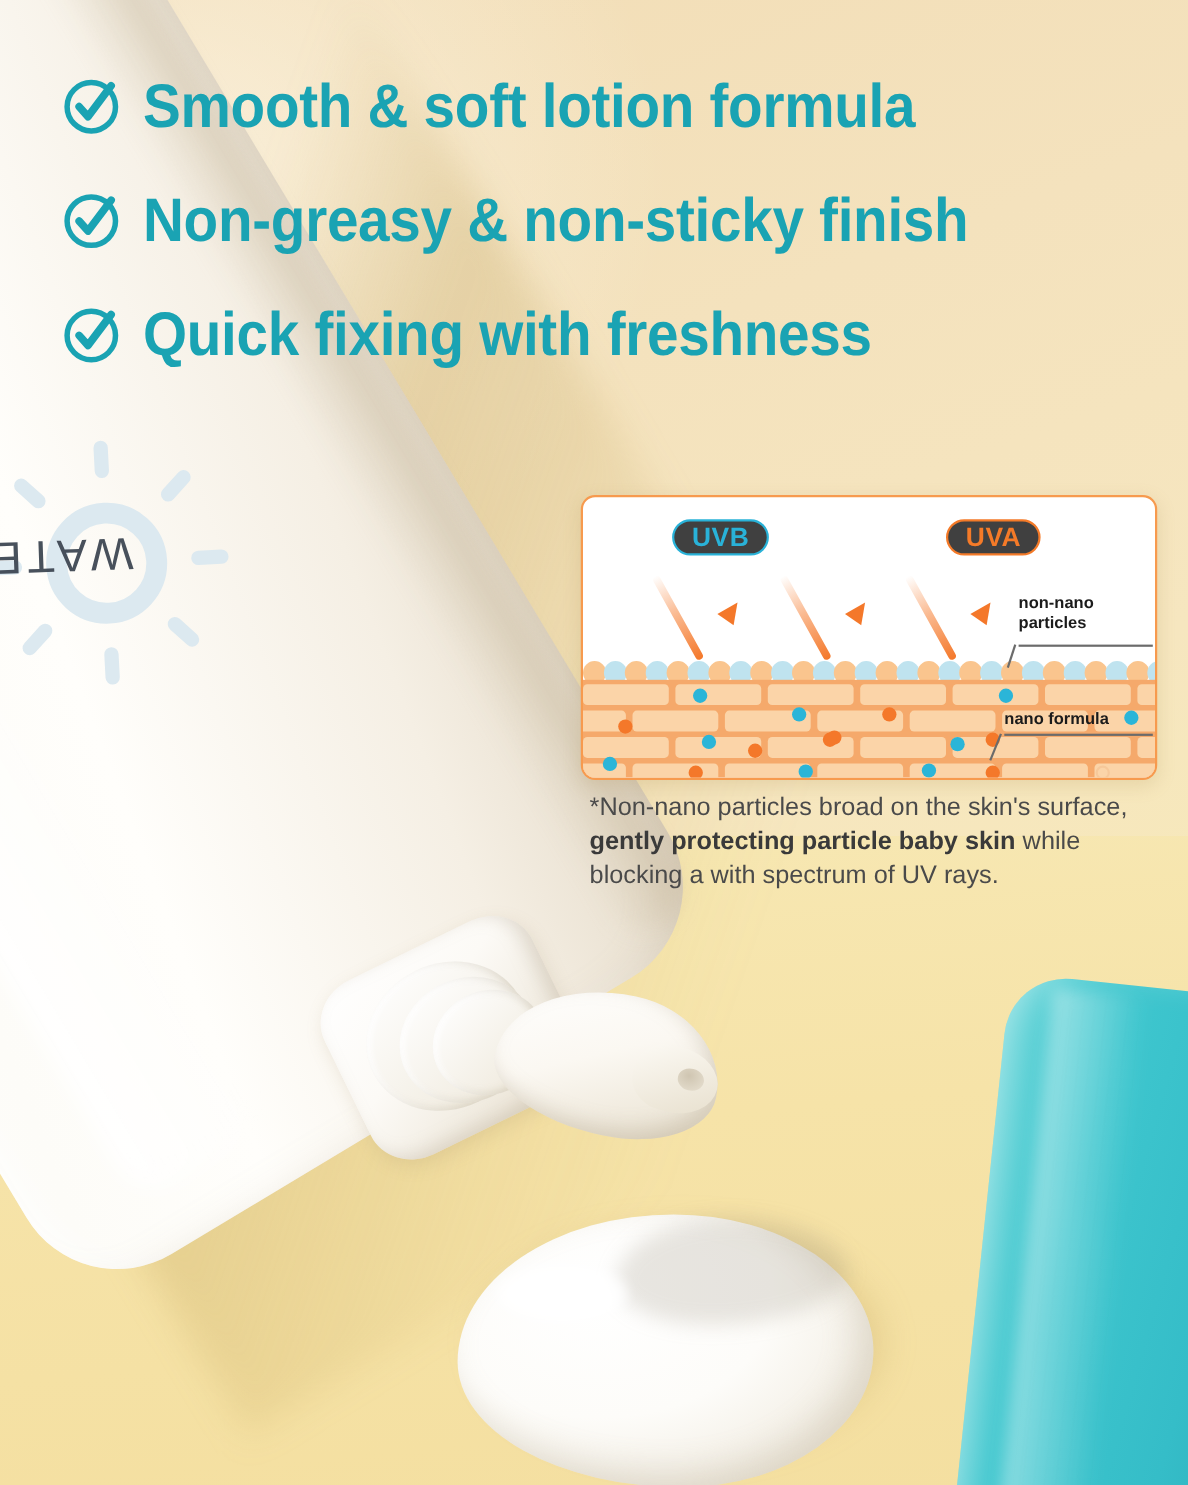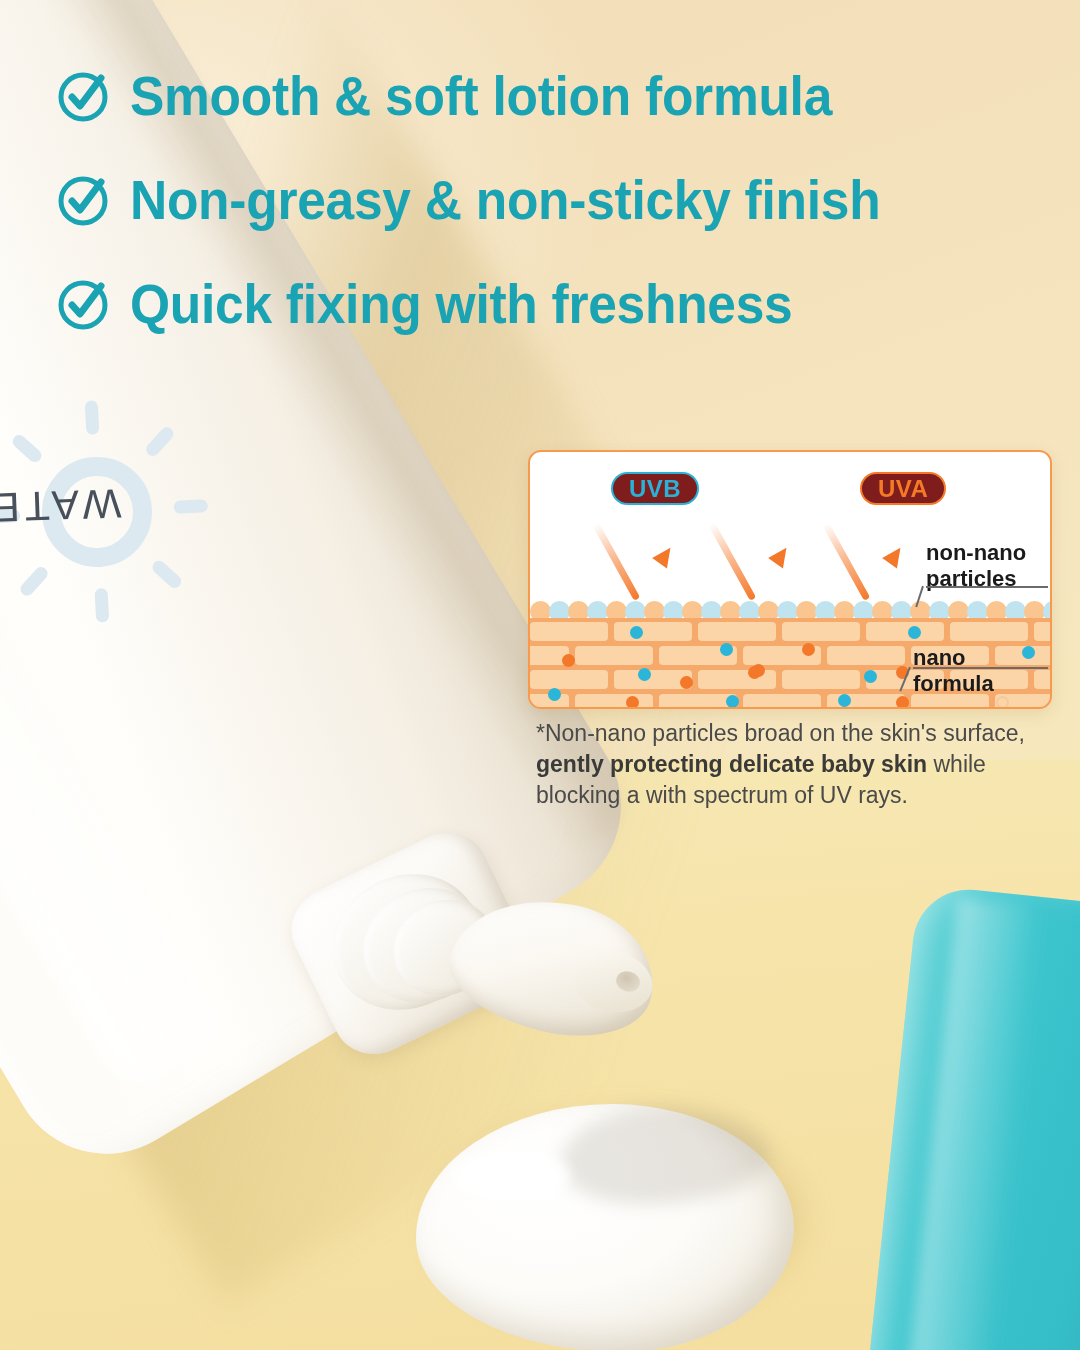--- a/index.html
+++ b/index.html
@@ -97,21 +97,21 @@
     font-size:56px;line-height:1;color:#1aa3b3;letter-spacing:-.3px;
     transform:scaleX(.92);transform-origin:left center;white-space:nowrap;}
 
   
   .panel{position:absolute;left:528px;top:450px;width:520px;height:255px;z-index:6;
     background:#ffffff;border:2px solid #f79a4e;border-radius:13px;overflow:hidden;
     box-shadow:0 5px 16px rgba(170,140,80,.20);}
   .panel-inner{position:absolute;inset:0;}
 
   .pill{position:absolute;top:20px;height:33px;border-radius:17px;border:2.5px solid;
-    display:flex;align-items:center;justify-content:center;background:#7f1d1d;
+    display:flex;align-items:center;justify-content:center;background:#404040;
     font-weight:700;font-size:24px;letter-spacing:.5px;padding:0 16px;box-sizing:border-box;}
   .pill-uvb{left:81px;border-color:#29b2d8;color:#29b2d8;}
   .pill-uva{left:330px;border-color:#f47a28;color:#f47a28;}
 
   .ray-group{position:absolute;top:72px;height:80px;width:110px;}
   .ray-in{position:absolute;left:0;top:0;width:7px;height:86px;transform-origin:top center;
     transform:rotate(-29deg);border-radius:4px;
     background:linear-gradient(180deg, rgba(247,140,70,0) 0%, rgba(246,130,56,.55) 45%, #f4782a 100%);}
   .ray-out{position:absolute;left:38px;top:84px;width:7px;height:70px;transform-origin:bottom center;
     transform:rotate(35deg);border-radius:4px;background:#f4782a;}
@@ -125,21 +125,21 @@
   .pdot.o{background:#fac58e;}
 
   .skin{position:absolute;left:0;right:0;top:166px;bottom:0;background:#f5a96b;overflow:hidden;}
   .brick-row{position:absolute;left:0;right:0;height:19px;}
   .brick{position:absolute;height:19px;border-radius:4px;background:#fbd4a8;}
   .nano{position:absolute;width:13px;height:13px;border-radius:50%;}
   .nano.cy{background:#2bb5d8;}
   .nano.or{background:#f4782a;}
   .hollow{position:absolute;width:13px;height:13px;border-radius:50%;border:2px solid #f6c89a;box-sizing:border-box;}
 
-  .callout{position:absolute;font-weight:700;color:#1b1b1b;font-size:22px;line-height:1.18;}
+  .callout{position:absolute;font-weight:700;color:#1b1b1b;font-size:15px;line-height:1.18;}
   .callout-nonnano{left:396px;top:88px;}
   .callout-nano{left:383px;top:193px;}
   .lead-line{position:absolute;height:1.5px;background:#6b6b6b;}
   .lead-diag{position:absolute;width:1.5px;background:#6b6b6b;transform-origin:top center;}
 
   
   .caption{position:absolute;left:536px;top:718px;width:512px;z-index:6;
     font-size:23px;line-height:1.34;color:#4a4a4a;font-weight:400;}
   .caption b{font-weight:700;color:#3a3a3a;}
 </style>
@@ -353,17 +353,17 @@
 
       <div class="callout callout-nano">nano formula</div>
       <div class="lead-line" style="left:383px;top:215px;width:135px;"></div>
       <div class="lead-diag" style="left:379px;top:215px;height:26px;transform:rotate(22deg);"></div>
 
     </div>
   </div>
 
   <div class="caption">
     <span>*Non-nano particles broad on the skin's surface,</span>
-    <b>gently protecting delicate baby skin</b><span> while</span>
+    <b>gently protecting particle baby skin</b><span> while</span>
     <span>blocking a with spectrum of UV rays.</span>
   </div>
 
 </div>
 
 </body></html>

